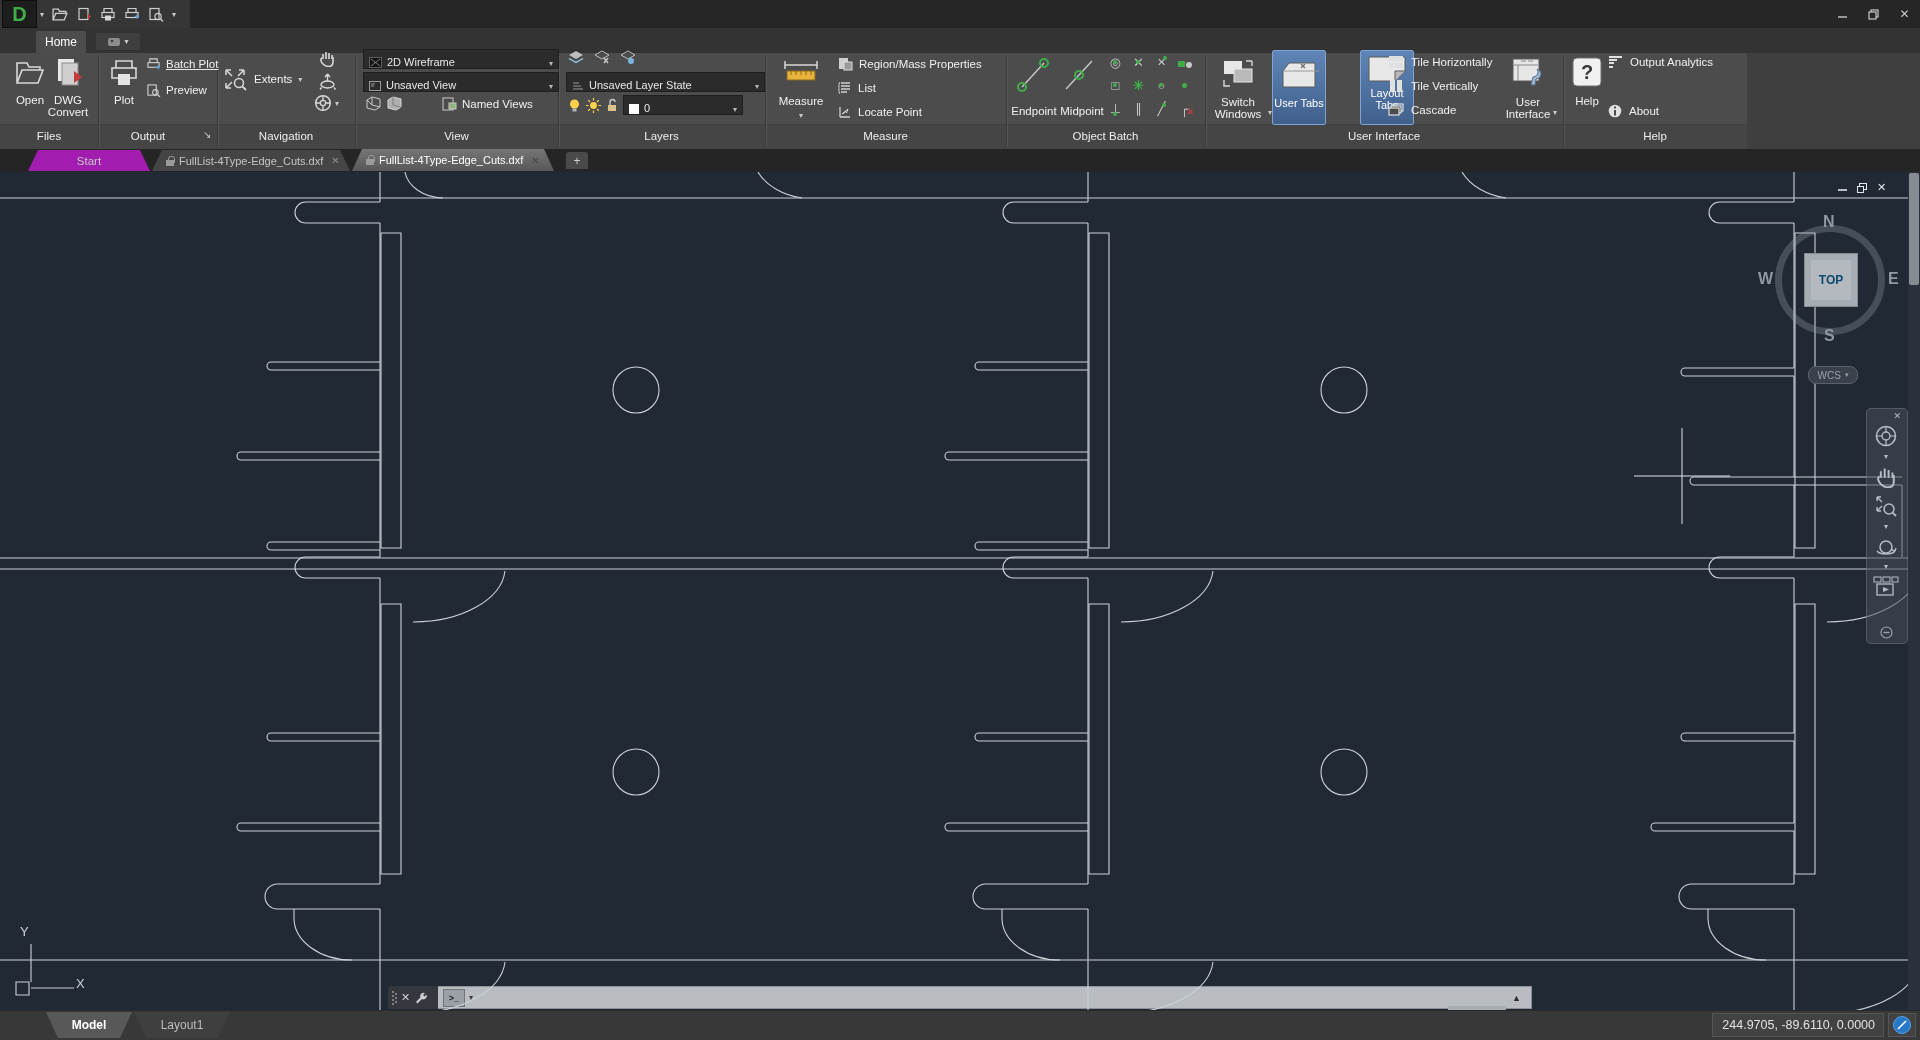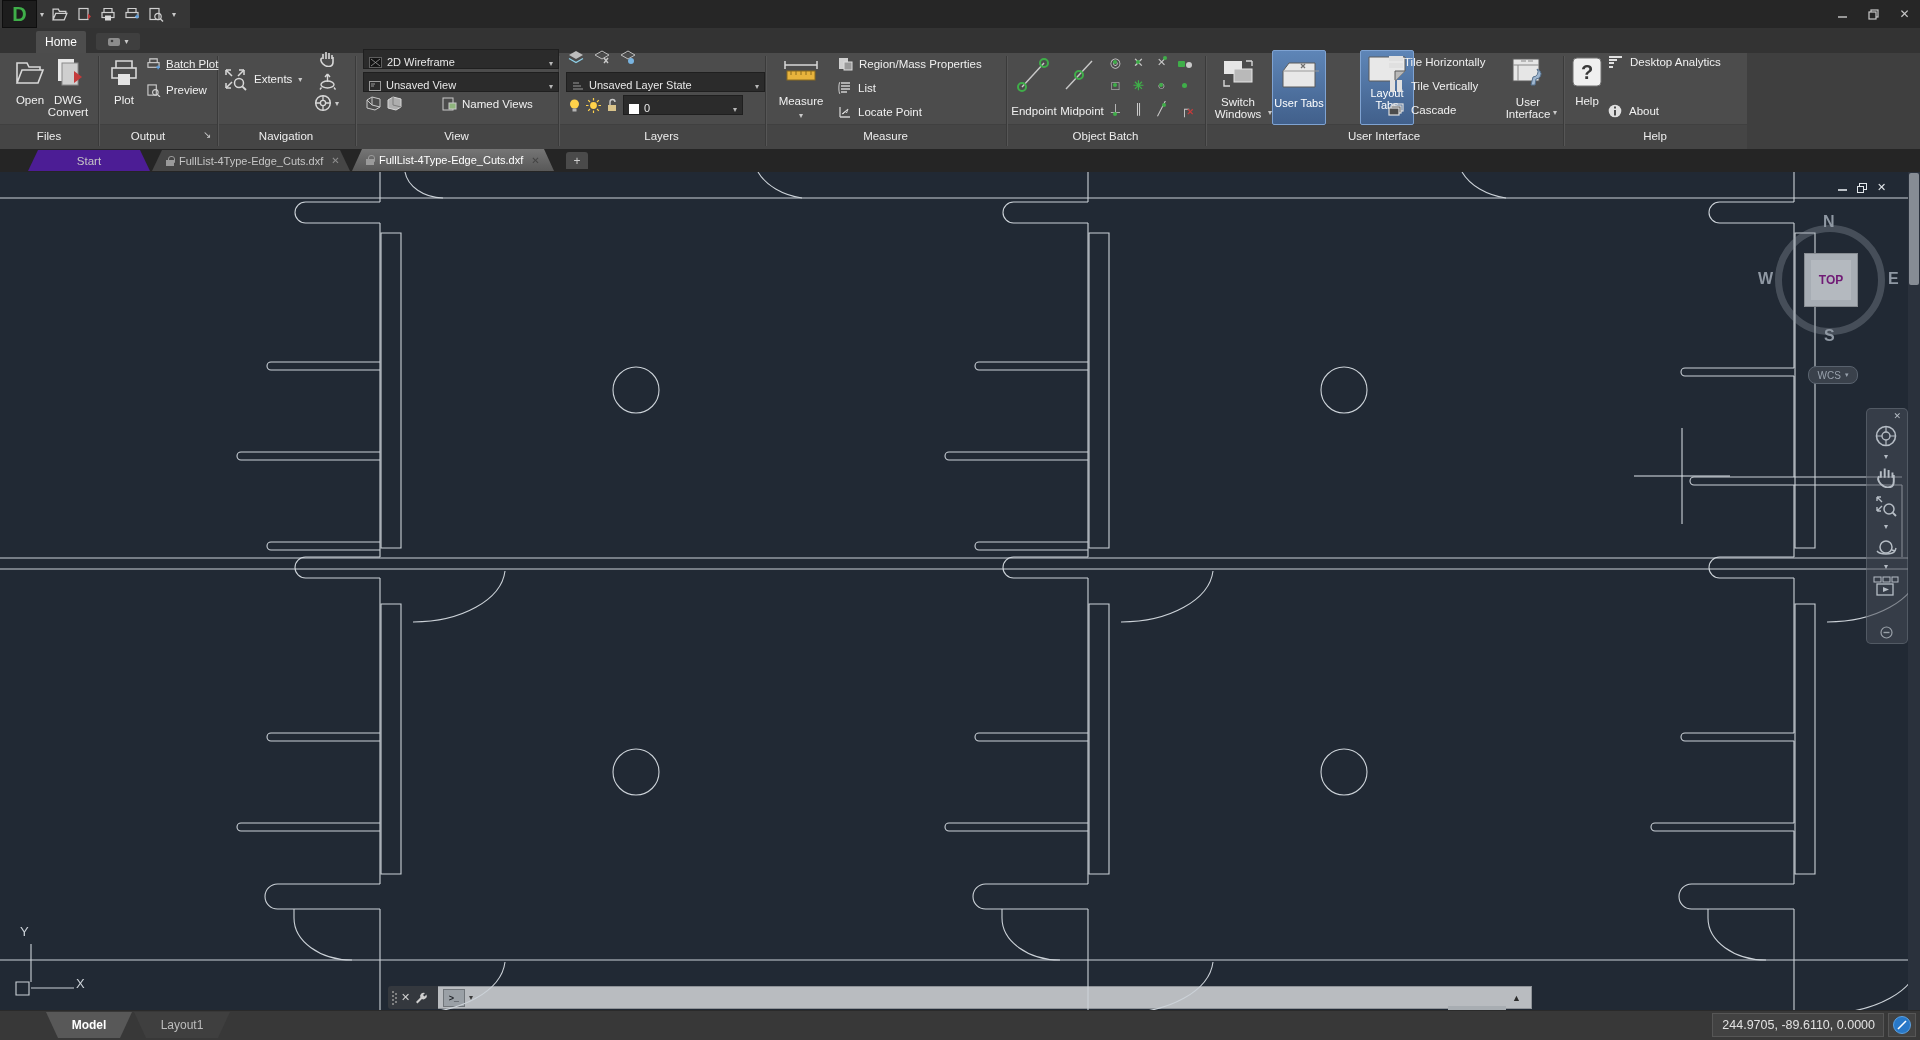--- a/index.html
+++ b/index.html
@@ -382,21 +382,21 @@
   </div>
   <div class="a bluebox" style="left:1360px;top:50px;width:52px;height:73px;">
     <div class="c" style="height:36px;">
         <svg width="40" height="28" viewBox="0 0 40 28">
           <path d="M2 2h36v14l-10 10H2z" fill="#e8e8e8" stroke="#5b5b5b"></path>
           <path d="M38 16H28v10" fill="#b9b9b9" stroke="#5b5b5b"></path>
         </svg>
       </div>
     <div style="text-align:center;font-size:11px;color:#fff;line-height:12px;">Layout Tabs</div>
   </div>
-  <div class="a r" style="left:1388px;top:55px;">
+  <div class="a r" style="left:1388px;top:55px;gap:7px;">
     <svg width="16" height="14" viewBox="0 0 16 14">
         <rect x="1" y="1" width="14" height="5" fill="#e0e0e0"></rect>
         <rect x="1" y="8" width="14" height="5" fill="#e0e0e0"></rect>
       </svg>
     <span class="btxt">Tile Horizontally</span>
   </div>
   <div class="a r" style="left:1388px;top:79px;gap:7px;">
     <svg width="16" height="14" viewBox="0 0 16 14">
         <rect x="2" y="1" width="5" height="12" fill="#e0e0e0"></rect>
         <rect x="9" y="1" width="5" height="12" fill="#e0e0e0"></rect>
@@ -426,33 +426,33 @@
         <rect x="1" y="1" width="28" height="28" rx="4" fill="#f0f0f0" stroke="#707070"></rect>
         <text x="15" y="22" text-anchor="middle" font-size="20" font-weight="bold" fill="#3a3a3a" font-family="Liberation Sans,sans-serif">?</text>
       </svg>
   </div>
   <div class="a bigbtn-lbl" style="left:1564px;top:95px;width:46px;">Help</div>
   <div class="a r" style="left:1608px;top:55px;gap:7px;">
     <svg width="15" height="13" viewBox="0 0 15 13">
         <path d="M1 2h13M1 5h8M1 8h5" stroke="#e0e0e0" stroke-width="2"></path>
         <path d="M1 12h4" stroke="#e0e0e0" stroke-width="2"></path>
       </svg>
-    <span class="btxt">Desktop Analytics</span>
+    <span class="btxt">Output Analytics</span>
   </div>
   <div class="a r" style="left:1608px;top:104px;gap:7px;">
     <svg width="14" height="14" viewBox="0 0 14 14">
         <circle cx="7" cy="7" r="6.3" fill="#e0e0e0"></circle>
         <rect x="6" y="2.5" width="2" height="2" fill="#4c4c4c"></rect>
         <rect x="6" y="6" width="2" height="5.5" fill="#4c4c4c"></rect>
       </svg>
     <span class="btxt">About</span>
   </div>
 
   <div class="a doctabs"></div>
-  <div class="a dtab c" style="left:28px;width:122px;background:#4c1d95;">
+  <div class="a dtab c" style="left:28px;width:122px;background:#a21caf;">
     <span>Start</span>
   </div>
   <div class="a dtab" style="left:152px;width:198px;background:#454545;">
     <span class="lock">
         <b></b>
         <i></i>
       </span>
     <span style="font-size:11px;">FullList-4Type-Edge_Cuts.dxf</span>
     <span class="xmark">✕</span>
   </div>
@@ -542,21 +542,21 @@
         </svg>
       </span>
     <span style="font-size:11px;">✕</span>
   </div>
 
   <div class="a" style="left:1775px;top:225px;width:110px;height:110px;border:7px solid rgba(150,158,168,0.32);border-radius:50%;box-sizing:border-box;"></div>
   <div class="vc-letter" style="left:1823px;top:213px;">N</div>
   <div class="vc-letter" style="left:1758px;top:270px;">W</div>
   <div class="vc-letter" style="left:1888px;top:270px;">E</div>
   <div class="vc-letter" style="left:1824px;top:327px;">S</div>
-  <div class="a c" style="left:1804px;top:253px;width:52px;height:52px;background:#b4b9bf;border:1px solid #878c92;box-shadow:inset 0 0 0 6px #a7adb4;color:#701a75;font-weight:bold;font-size:12px;">TOP</div>
+  <div class="a c" style="left:1804px;top:253px;width:52px;height:52px;background:#b4b9bf;border:1px solid #878c92;box-shadow:inset 0 0 0 6px #a7adb4;color:#0c4a6e;font-weight:bold;font-size:12px;">TOP</div>
   <div class="a wcs-pill">
     <span>WCS</span>
     <span style="font-size:7px;">▾</span>
   </div>
 
   <div class="a navbar"></div>
   <div class="nb-i" style="left:1866px;top:411px;justify-content:flex-end;padding-right:5px;box-sizing:border-box;font-size:9px;">✕</div>
   <div class="nb-i" style="left:1866px;top:424px;">
       <svg width="24" height="24" viewBox="0 0 24 24">
         <circle cx="12" cy="12" r="9.5" fill="none" stroke="#b6bdc5" stroke-width="1.6"></circle>

